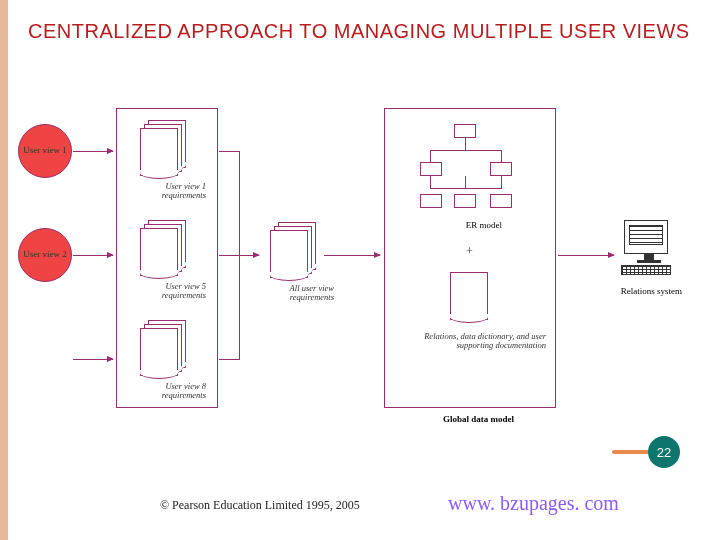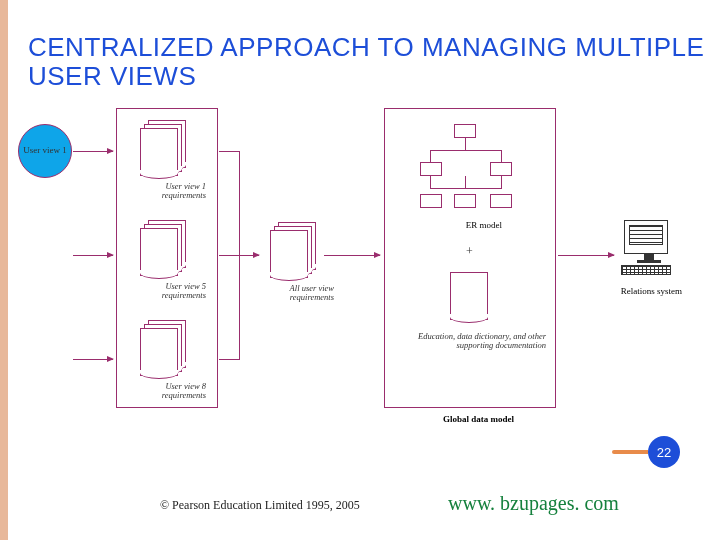--- a/index.html
+++ b/index.html
@@ -12,24 +12,24 @@
     overflow: hidden;
   }
   .band-left {
     position: absolute;
     left: 0; top: 0;
     width: 8px; height: 540px;
     background: #e8b89a;
   }
   .title {
     position: absolute;
-    left: 28px; top: 33px;
-    font-size: 26px;
+    left: 28px; top: 20px;
+    font-size: 20px;
     font-weight: 400;
-    color: #1d4ed8;
+    color: #b91c1c;
     letter-spacing: 0.5px;
     line-height: 1.1;
     font-family: 'Century Gothic', 'Segoe UI', sans-serif;
   }
 
   .diagram {
     position: absolute;
     left: 18px; top: 108px;
     width: 684px; height: 320px;
   }
@@ -40,21 +40,21 @@
     width: 54px; height: 54px;
     border: 1px solid #9a2d6d;
     border-radius: 50%;
     font-size: 9px;
     color: #333;
     text-align: center;
     display: flex;
     align-items: center;
     justify-content: center;
     line-height: 1.1;
-    background: #0ea5e9;
+    background: #ef4444;
   }
 
   
   .bigbox {
     position: absolute;
     border: 1px solid #9a2d6d;
     background: #fff;
   }
 
   
@@ -170,21 +170,21 @@
     font-size: 12px;
     color: #333;
   }
 
   
   .page-badge {
     position: absolute;
     right: 40px; top: 436px;
     width: 32px; height: 32px;
     border-radius: 50%;
-    background: #1d4ed8;
+    background: #0f766e;
     color: #fff;
     font-size: 13px;
     display: flex;
     align-items: center;
     justify-content: center;
     font-family: Arial, sans-serif;
   }
   .page-badge::before {
     content:'';
     position:absolute;
@@ -197,34 +197,35 @@
     position: absolute;
     left: 160px; top: 498px;
     font-size: 12px;
     color: #222;
     font-family: 'Times New Roman', serif;
   }
   .url {
     position: absolute;
     left: 448px; top: 492px;
     font-size: 20px;
-    color: #15803d;
+    color: #8b5cf6;
     font-family: 'Times New Roman', serif;
   }
 </style>
 </head>
 <body>
 
 <div class="band-left"></div>
 
 <h1 class="title">CENTRALIZED APPROACH TO MANAGING MULTIPLE USER VIEWS</h1>
 
 <div class="diagram">
 
   <div class="uv-circle" style="left:0;top:16px">User view 1</div>
+  <div class="uv-circle" style="left:0;top:120px">User view 2</div>
 
   <div class="arrow" style="left:55px;top:43px;width:40px"></div>
   <div class="arrow" style="left:55px;top:147px;width:40px"></div>
   <div class="arrow" style="left:55px;top:251px;width:40px"></div>
 
   <div class="bigbox" style="left:98px;top:0;width:102px;height:300px"></div>
 
   <div class="docstack" style="left:122px;top:12px">
     <div class="doc d1"></div>
       <div class="doc d2"></div>
@@ -276,21 +277,21 @@
     <div class="erline" style="left:14px;top:64px;width:72px;height:1px"></div>
     <div class="erbox" style="left:4px;top:70px"></div>
     <div class="erbox" style="left:38px;top:70px"></div>
     <div class="erbox" style="left:74px;top:70px"></div>
   </div>
   <div class="smalllabel" style="left:424px;top:112px;width:60px">ER model</div>
 
   <div class="plus" style="left:448px;top:136px">+</div>
 
   <div class="doc" style="position:absolute;left:432px;top:164px"></div>
-  <div class="doclabel" style="left:378px;top:224px;width:150px">Education, data dictionary, and other supporting documentation</div>
+  <div class="doclabel" style="left:378px;top:224px;width:150px">Relations, data dictionary, and user supporting documentation</div>
 
   <div class="smalllabel" style="left:406px;top:306px;width:90px;font-weight:bold">Global data model</div>
 
   <div class="arrow" style="left:540px;top:147px;width:56px"></div>
 
   <div class="computer" style="left:606px;top:112px">
     <div class="monitor">
         <div class="screen"></div>
       </div>
     <div class="stand"></div>

